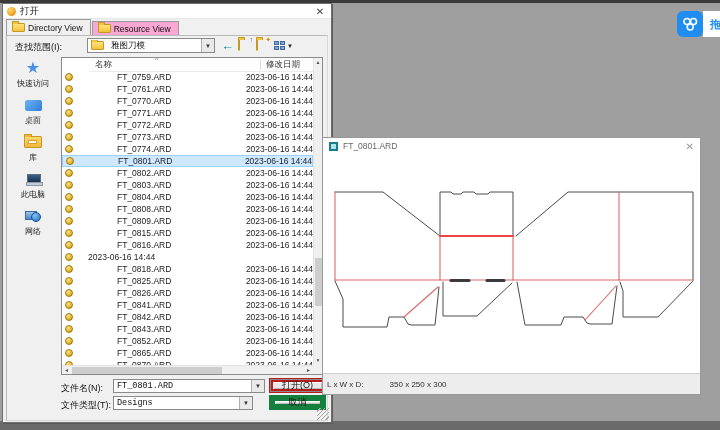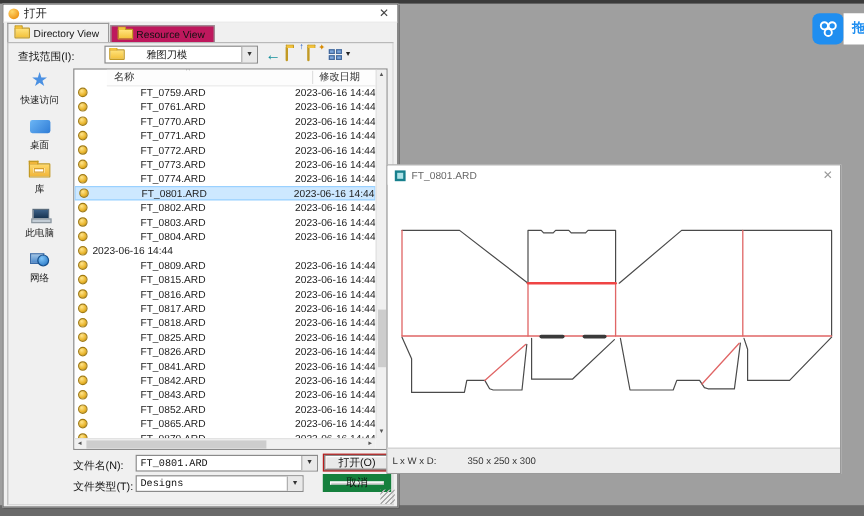--- a/index.html
+++ b/index.html
@@ -29,35 +29,35 @@
   .dialog{
     left:2px;top:3px;width:328px;height:418px;background:#f0f0f0;
     border:1px solid #6e6e6e;box-shadow:1px 1px 0 #5a5a5a;z-index:5;font-size:9px;color:#111;
   }
   .dlg-titlebar{left:0;top:0;width:100%;height:15px;background:#ffffff;display:flex;align-items:center;padding:0 4px;box-sizing:border-box;border-bottom:1px solid #e8e8e8;}
   .dlg-app-icon{width:9px;height:9px;border-radius:50%;background:radial-gradient(circle at 35% 30%,#ffd86b,#f09a1e 70%,#b56a08);margin-right:4px;flex:0 0 auto;}
   .dlg-title{font-size:9.5px;color:#222;flex:1;}
   .dlg-close{font-size:10px;color:#444;width:14px;text-align:center;cursor:default;}
   .tabs{left:3px;top:17px;height:14px;display:flex;align-items:flex-end;}
   .tab{display:flex;align-items:center;gap:3px;padding:1px 7px 1px 5px;font-size:8.5px;
-       border:1px solid #9a9a9a;border-bottom:none;background:#be185d;height:11px;margin-right:1px;}
+       border:1px solid #9a9a9a;border-bottom:none;background:#f9a8d4;height:11px;margin-right:1px;}
   .tab.active{background:#f0f0f0;height:13px;position:relative;z-index:2;}
   .tab-panel{left:3px;top:31px;width:320px;height:384px;border:1px solid #b9b9b9;border-bottom-color:#d8d8d8;border-right-color:#d8d8d8;background:#f0f0f0;}
 
   
   .folder-glyph{width:11px;height:7px;background:linear-gradient(#ffe27a,#f3c23c);border:1px solid #c29a24;border-radius:1px;position:relative;flex:0 0 auto;}
   .folder-glyph::before{content:'';position:absolute;top:-3px;left:-1px;width:5px;height:2px;background:#f3c23c;border:1px solid #c29a24;border-bottom:none;border-radius:1px 1px 0 0;}
 
   
   .lookin-label{left:12px;top:37px;font-size:9px;color:#111;}
   .combo{background:#fff;border:1px solid #8a8a8a;box-sizing:border-box;display:flex;align-items:center;}
   .combo .combo-text{flex:1;font-size:8.5px;padding-left:3px;white-space:nowrap;overflow:hidden;}
   .combo .combo-btn{width:12px;height:100%;background:#e9e9e9;border-left:1px solid #b0b0b0;display:flex;align-items:center;justify-content:center;font-size:6px;color:#333;flex:0 0 auto;}
   .lookin-combo{left:84px;top:34px;width:128px;height:15px;}
-  .lookin-combo .combo-text{display:flex;align-items:center;gap:18px;}
+  .lookin-combo .combo-text{display:flex;align-items:center;gap:7px;}
 
   .dlg-toolbar{left:218px;top:34px;height:15px;display:flex;align-items:center;gap:4px;}
   .tb-back{color:#15919c;font-weight:bold;font-size:13px;line-height:13px;}
   .tb-icon{position:relative;width:14px;height:11px;}
   .tb-overlay{position:absolute;right:-1px;top:-4px;font-size:7px;color:#1a56c4;font-weight:bold;}
   .tb-view{display:flex;align-items:center;gap:2px;}
   .grid-glyph{width:11px;height:10px;display:grid;grid-template-columns:5px 5px;grid-template-rows:4px 4px;gap:1px;}
   .grid-glyph span{background:#7da7dc;border:1px solid #44699c;box-sizing:border-box;}
   .caret-down{font-size:6px;color:#222;}
 
@@ -82,42 +82,42 @@
   .list{left:58px;top:53px;width:262px;height:318px;background:#fff;border:1px solid #8a8a8a;box-sizing:border-box;overflow:hidden;}
   .list-header{position:absolute;left:0;top:0;right:9px;height:13px;background:#fdfdfd;border-bottom:1px solid #ececec;font-size:8.5px;color:#333;margin-left:27px;}
   .col-sep{position:absolute;left:171px;top:1px;width:1px;height:11px;background:#e0e0e0;}
   .hdr-name{position:absolute;left:6px;top:1px;}
   .hdr-date{position:absolute;left:177px;top:1px;}
   .sort-caret{position:absolute;left:66px;top:-2px;font-size:7px;color:#777;}
   .rows{position:absolute;left:0;top:13px;right:9px;bottom:9px;overflow:hidden;}
   .frow{height:12px;display:flex;align-items:center;font-size:8.5px;color:#1c1c1c;position:relative;box-sizing:border-box;}
   .frow .doc-icon{width:8px;height:8px;border-radius:50%;background:radial-gradient(circle at 35% 30%,#ffe48a,#eab62d 60%,#a87f14);border:1px solid #a07a12;margin:0 4px 0 3px;flex:0 0 auto;box-sizing:border-box;}
   .frow .fname{width:172px;white-space:nowrap;overflow:hidden;padding-left:40px;}
-  .frow .fdate{white-space:nowrap;}
+  .frow .fdate{white-space:nowrap;margin-left:11px;}
   .frow.selected{background:#cde8ff;border:1px solid #9ad1ff;}
   
   .vscroll{position:absolute;top:0;right:0;width:9px;bottom:9px;background:#f0f0f0;border-left:1px solid #e2e2e2;box-sizing:border-box;}
   .vscroll .arr{position:absolute;left:0;width:100%;height:9px;font-size:5px;color:#555;text-align:center;line-height:9px;}
   .vscroll .arr.up{top:0;} .vscroll .arr.down{bottom:0;}
   .vscroll .thumb{position:absolute;left:1px;width:7px;top:200px;height:48px;background:#cdcdcd;}
   .hscroll{position:absolute;left:0;bottom:0;height:9px;right:9px;background:#f0f0f0;border-top:1px solid #e2e2e2;box-sizing:border-box;}
   .hscroll .arr{position:absolute;top:0;width:9px;height:100%;font-size:5px;color:#555;text-align:center;line-height:9px;}
   .hscroll .arr.left{left:0;} .hscroll .arr.right{right:0;}
   .hscroll .thumb{position:absolute;top:1px;height:7px;left:10px;width:150px;background:#cdcdcd;}
   .corner{position:absolute;right:0;bottom:0;width:9px;height:9px;background:#f0f0f0;}
 
   
   .fname-label{left:58px;top:378px;}
   .fname-combo{left:110px;top:375px;width:152px;height:14px;}
   .ftype-label{left:58px;top:395px;}
   .ftype-combo{left:110px;top:392px;width:140px;height:14px;}
   .mono-text{font-family:"Liberation Mono","DejaVu Sans Mono",monospace;font-size:8px;}
   .btn{background:#e9e9e9;border:6px solid #15803d;box-shadow:1px 1px 0 #fff inset,-1px -1px 0 #bdbdbd inset;
        display:flex;align-items:center;justify-content:center;font-size:9px;color:#111;box-sizing:border-box;}
-  .open-btn{left:266px;top:374px;width:57px;height:15px;border:2px solid #b91c1c;outline:1px solid #8a8a8a;outline-offset:-2px;}
+  .open-btn{left:266px;top:374px;width:57px;height:15px;border:4px solid #b91c1c;outline:1px solid #8a8a8a;outline-offset:-2px;}
   .cancel-btn{left:266px;top:391px;width:57px;height:15px;}
   .grip{left:314px;top:404px;width:12px;height:12px;
         background:repeating-linear-gradient(135deg,transparent,transparent 2px,#ababab 2px,#ababab 3px);}
 
   
   .preview{left:322px;top:137px;width:377px;height:256px;background:#fff;border:1px solid #9a9a9a;box-sizing:content-box;z-index:10;}
   .pv-titlebar{position:absolute;left:0;top:0;width:100%;height:16px;background:#fff;display:flex;align-items:center;padding:0 6px;box-sizing:border-box;}
   .pv-icon{width:9px;height:9px;background:#17808d;position:relative;margin-right:5px;flex:0 0 auto;}
   .pv-icon::after{content:'';position:absolute;left:2px;top:2px;width:5px;height:5px;background:#aee3e8;}
   .pv-title{font-size:8.5px;color:#666;flex:1;}
@@ -284,40 +284,40 @@
           <span class="fname">FT_0803.ARD</span>
           <span class="fdate">2023-06-16 14:44</span>
         </div>
         <div class="frow">
           <span class="doc-icon"></span>
           <span class="fname">FT_0804.ARD</span>
           <span class="fdate">2023-06-16 14:44</span>
         </div>
         <div class="frow">
           <span class="doc-icon"></span>
+          <span class="fname">FT_0808.ARD</span>
           <span class="fdate">2023-06-16 14:44</span>
         </div>
         <div class="frow">
           <span class="doc-icon"></span>
           <span class="fname">FT_0809.ARD</span>
           <span class="fdate">2023-06-16 14:44</span>
         </div>
         <div class="frow">
           <span class="doc-icon"></span>
           <span class="fname">FT_0815.ARD</span>
           <span class="fdate">2023-06-16 14:44</span>
         </div>
         <div class="frow">
           <span class="doc-icon"></span>
           <span class="fname">FT_0816.ARD</span>
           <span class="fdate">2023-06-16 14:44</span>
         </div>
         <div class="frow">
           <span class="doc-icon"></span>
-          <span class="fname">FT_0817.ARD</span>
           <span class="fdate">2023-06-16 14:44</span>
         </div>
         <div class="frow">
           <span class="doc-icon"></span>
           <span class="fname">FT_0818.ARD</span>
           <span class="fdate">2023-06-16 14:44</span>
         </div>
         <div class="frow">
           <span class="doc-icon"></span>
           <span class="fname">FT_0825.ARD</span>

